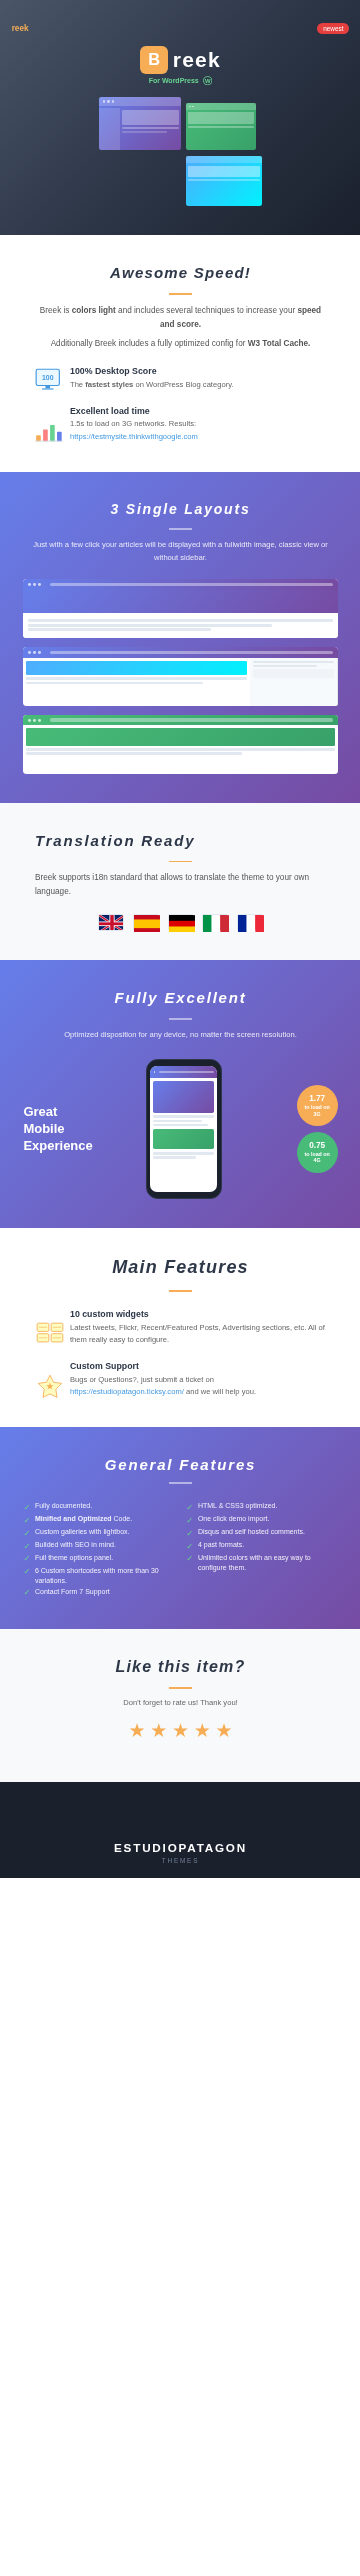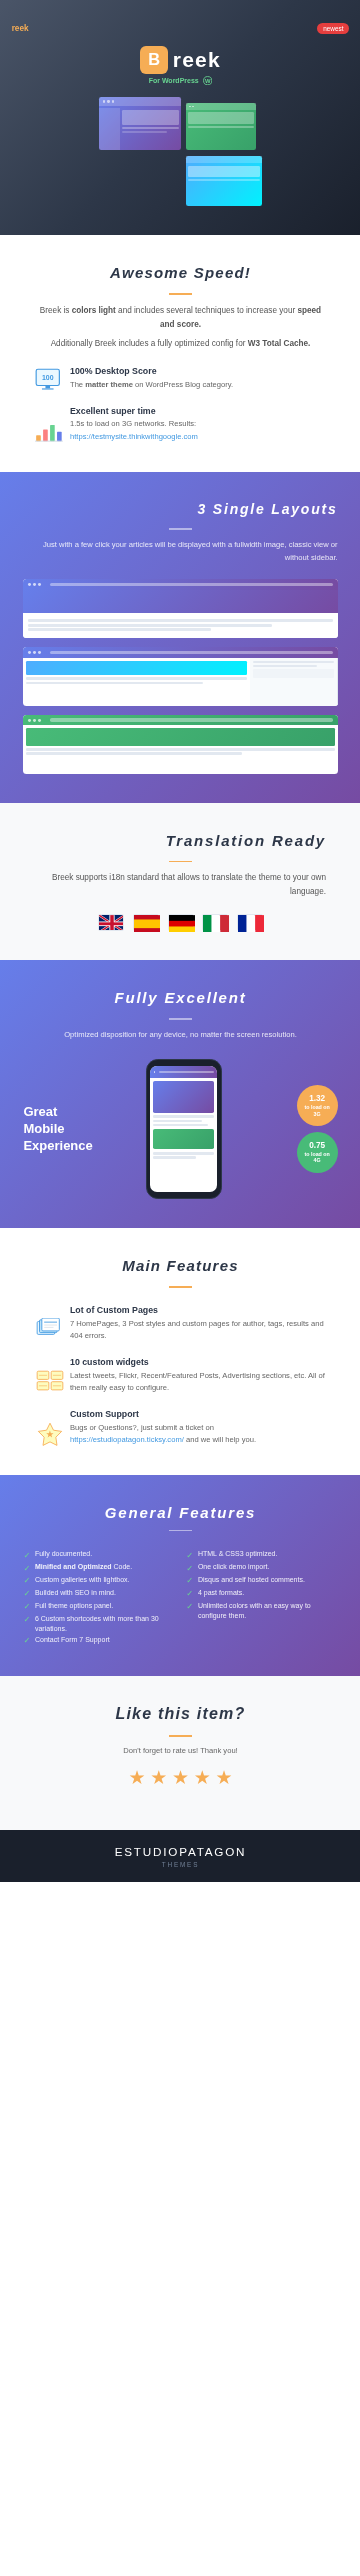--- a/index.html
+++ b/index.html
@@ -157,21 +157,21 @@
     }
     .feature-content a {
       color: #4299e1;
       text-decoration: none;
     }
 
     
     .layouts-section {
       background: linear-gradient(135deg, #667eea 0%, #764ba2 100%);
       padding: 29px 23.4px;
-      text-align: right;
+      text-align: center;
     }
     .layouts-section .section-title {
       color: white;
       font-size: 14px;
       letter-spacing: 1.8px;
     }
     .layouts-section .section-subtitle {
       color: rgba(255,255,255,0.85);
       font-size: 7.6px;
       margin-bottom: 14.6px;
@@ -209,21 +209,21 @@
     .mock-sidebar {
       width: 30%;
       background: #f7fafc;
       border-right: 0.6px solid #e2e8f0;
     }
 
     
     .translation-section {
       background: #f8f9fa;
       padding: 29px 35px;
-      text-align: right;
+      text-align: left;
     }
     .flags-container {
       display: flex;
       justify-content: center;
       gap: 8.8px;
       margin-top: 14.6px;
       flex-wrap: wrap;
     }
     .flag {
       width: 26px;
@@ -354,21 +354,21 @@
       background: #48bb78;
     }
 
     
     .features-section {
       background: #fff;
       padding: 29px 35px;
       text-align: center;
     }
     .features-section .section-title {
-      font-size: 15px;
+      font-size: 18px;
       text-align: center;
     }
     .feature-divider {
       width: 23.4px;
       height: 1.8px;
       background: #f6ad55;
       margin: 5.9px auto 17.6px;
     }
 
     
@@ -441,22 +441,23 @@
     }
     .footer-logo {
       display: flex;
       flex-direction: column;
       align-items: center;
       gap: 2.9px;
     }
     .footer-brand {
       color: white;
       font-size: 11.7px;
-      font-weight: 400;
+      font-weight: 700;
       letter-spacing: 1.8px;
+      margin-top: 44px;
     }
     .footer-tagline {
       color: #718096;
       font-size: 6.4px;
       letter-spacing: 1.8px;
     }
 
     
     strong { font-weight: 700; }
   </style>
@@ -533,36 +534,36 @@
     <div class="feature-icon">
       <svg width="29" height="23.4" viewBox="0 0 50 40" xmlns="http://www.w3.org/2000/svg">
         <rect x="2" y="2" width="40" height="28" rx="3" fill="#ebf8ff" stroke="#4299e1" stroke-width="2"></rect>
         <rect x="18" y="30" width="8" height="5" fill="#4299e1"></rect>
         <rect x="12" y="35" width="20" height="2" fill="#4299e1"></rect>
         <text x="22" y="20" text-anchor="middle" fill="#4299e1" font-size="12" font-weight="bold">100</text>
       </svg>
     </div>
     <div class="feature-content">
       <h4>100% Desktop Score</h4>
-      <p>The <strong>matter theme</strong> on WordPress Blog category.</p>
+      <p>The <strong>fastest styles</strong> on WordPress Blog category.</p>
     </div>
   </div>
 
   <div class="feature-item">
     <div class="feature-icon">
       <svg width="29" height="23.4" viewBox="0 0 50 40" xmlns="http://www.w3.org/2000/svg">
         <rect x="2" y="28" width="8" height="10" fill="#f6ad55" rx="1"></rect>
         <rect x="14" y="18" width="8" height="20" fill="#fc8181" rx="1"></rect>
         <rect x="26" y="10" width="8" height="28" fill="#68d391" rx="1"></rect>
         <rect x="38" y="22" width="8" height="16" fill="#667eea" rx="1"></rect>
         <line x1="0" y1="38" x2="48" y2="38" stroke="#cbd5e0" stroke-width="1.5"></line>
       </svg>
     </div>
     <div class="feature-content">
-      <h4>Excellent super time</h4>
+      <h4>Excellent load time</h4>
       <p>1.5s to load on 3G networks. Results: <a href="#">https://testmysite.thinkwithgoogle.com</a></p>
     </div>
   </div>
 </div>
 
 <div class="layouts-section">
   <h2 class="section-title">3 Single Layouts</h2>
   <div style="width:23.4px;height:1.8px;background:rgba(255,255,255,0.5);margin:5.9px auto 8.8px;"></div>
   <p class="section-subtitle">Just with a few click your articles will be displayed with a fullwidth image, classic view or without sidebar.</p>
 
@@ -700,53 +701,37 @@
             <div style="height:20.5px;background:linear-gradient(135deg,#48bb78,#38a169);border-radius:1.8px;margin:2.9px 0;"></div>
             <div class="phone-line"></div>
             <div class="phone-line" style="width:70%;"></div>
           </div>
         </div>
       </div>
     </div>
 
     <div class="speed-badges">
       <div class="speed-badge">
-        <div class="speed-num">1.32</div>
+        <div class="speed-num">1.77</div>
         <div style="font-size:5.3px;">to load on</div>
         <div style="font-size:5.3px;">3G</div>
       </div>
       <div class="speed-badge speed-badge-green">
         <div class="speed-num">0.75</div>
         <div style="font-size:5.3px;">to load on</div>
         <div style="font-size:5.3px;">4G</div>
       </div>
     </div>
   </div>
 </div>
 
 <div class="features-section">
   <h2 class="section-title">Main Features</h2>
   <div class="feature-divider"></div>
 
-  <div class="feature-item">
-    <div class="feature-icon">
-      <svg width="28" height="24.6" viewBox="0 0 48 42" xmlns="http://www.w3.org/2000/svg">
-        <rect x="2" y="6" width="30" height="22" rx="2" fill="#ebf8ff" stroke="#4299e1" stroke-width="1.5"></rect>
-        <rect x="6" y="3" width="30" height="22" rx="2" fill="#bee3f8" stroke="#4299e1" stroke-width="1.5"></rect>
-        <rect x="10" y="0" width="30" height="22" rx="2" fill="#fff" stroke="#4299e1" stroke-width="1.5"></rect>
-        <line x1="14" y1="7" x2="36" y2="7" stroke="#4299e1" stroke-width="1.5"></line>
-        <line x1="14" y1="12" x2="36" y2="12" stroke="#cbd5e0" stroke-width="1"></line>
-        <line x1="14" y1="16" x2="30" y2="16" stroke="#cbd5e0" stroke-width="1"></line>
-      </svg>
-    </div>
-    <div class="feature-content">
-      <h4>Lot of Custom Pages</h4>
-      <p>7 HomePages, 3 Post styles and custom pages for author, tags, results and 404 errors.</p>
-    </div>
-  </div>
 
   <div class="feature-item">
     <div class="feature-icon">
       <svg width="28" height="24.6" viewBox="0 0 48 42" xmlns="http://www.w3.org/2000/svg">
         <rect x="2" y="2" width="20" height="14" rx="2" fill="#fefcbf" stroke="#f6ad55" stroke-width="1.5"></rect>
         <rect x="26" y="2" width="20" height="14" rx="2" fill="#fefcbf" stroke="#f6ad55" stroke-width="1.5"></rect>
         <rect x="2" y="20" width="20" height="14" rx="2" fill="#fefcbf" stroke="#f6ad55" stroke-width="1.5"></rect>
         <rect x="26" y="20" width="20" height="14" rx="2" fill="#fefcbf" stroke="#f6ad55" stroke-width="1.5"></rect>
         <line x1="5" y1="9" x2="19" y2="9" stroke="#f6ad55" stroke-width="1"></line>
         <line x1="29" y1="9" x2="43" y2="9" stroke="#f6ad55" stroke-width="1"></line>

